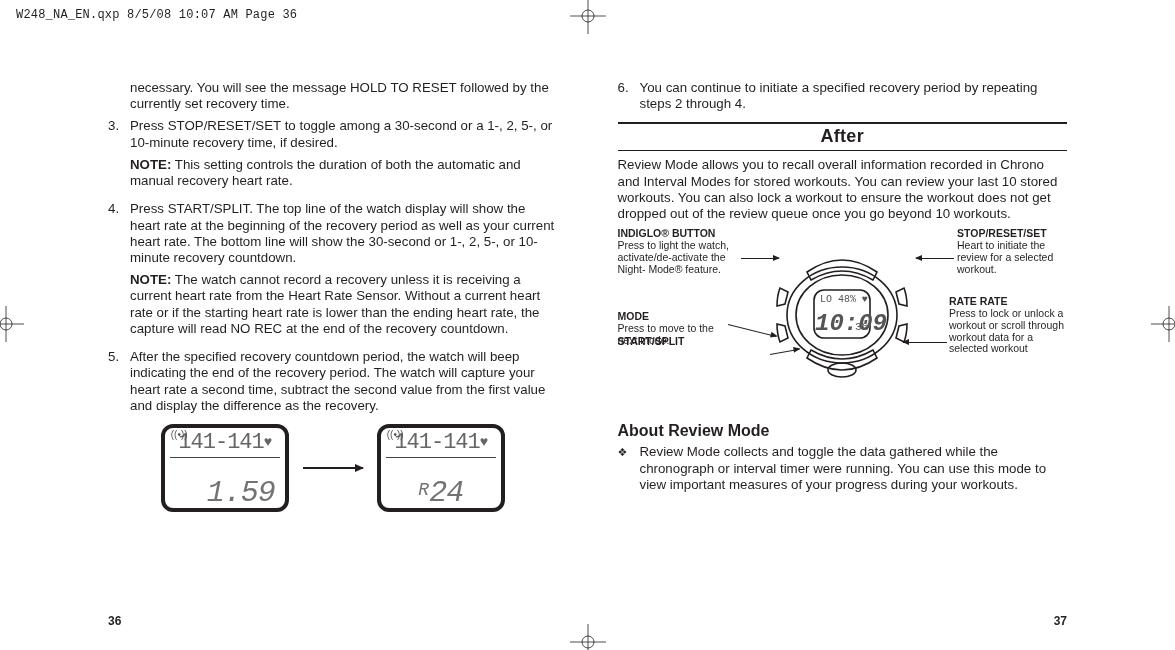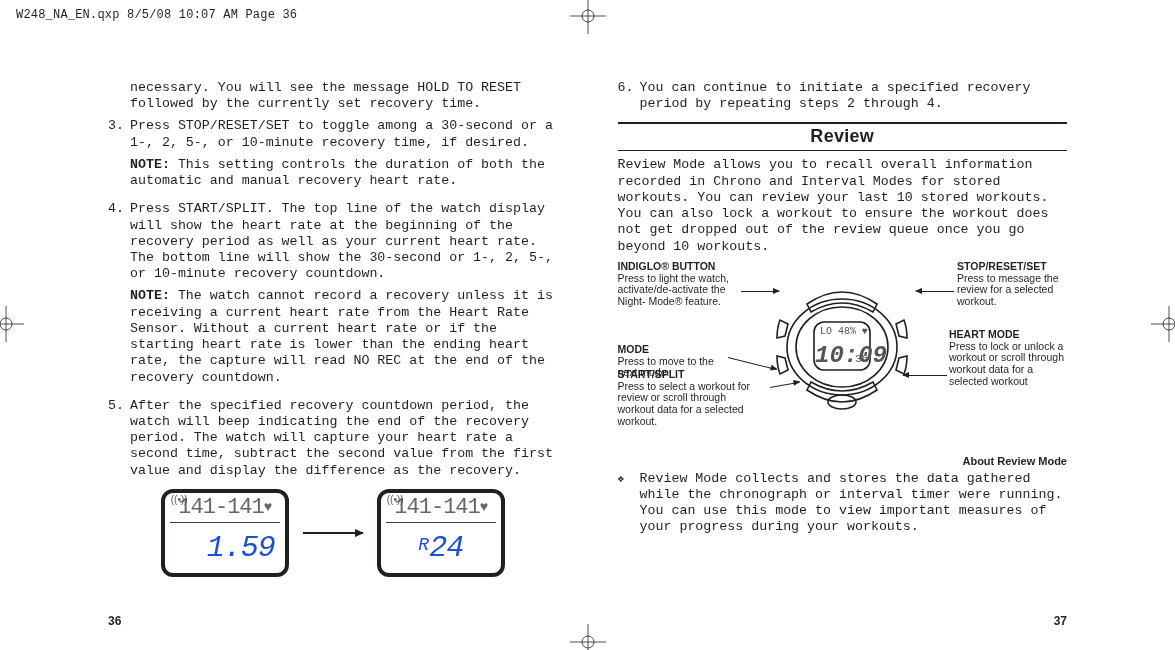--- a/index.html
+++ b/index.html
@@ -28,43 +28,42 @@
     right: 0;
     bottom: 0;
     display: flex;
   }
   .page {
     width: 50%;
     box-sizing: border-box;
   }
   .page.left { padding: 0 30px 0 108px; }
   .page.right { padding: 0 108px 0 30px; }
-  p, li { font-size: 13.3px; line-height: 1.22; margin: 0 0 6px 0; font-family: Liberation Mono, monospace; }
+  p, li { font-size: 13.3px; line-height: 1.22; margin: 0 0 6px 0; }
   .body-indent { margin-left: 22px; }
   ol.numbered { list-style: none; padding: 0; margin: 0; }
   ol.numbered > li { display: flex; margin-bottom: 6px; }
   ol.numbered > li > .num { width: 22px; flex: 0 0 22px; }
   ol.numbered > li > .txt { flex: 1; }
   .note { display: inline; }
   .section-title {
     font-family: "Helvetica Neue", Helvetica, Arial, sans-serif;
     font-weight: bold;
     font-size: 18px;
     text-align: center;
     border-top: 2px solid #231f20;
     border-bottom: 1px solid #231f20;
     padding: 2px 0 3px 0;
     margin: 10px 0 6px 0;
     letter-spacing: 0.3px;
   }
   .sub-title {
     font-weight: bold;
-    font-size: 11px;
+    font-size: 16px;
     margin: 14px 0 4px 0;
-    text-align: right;
   }
   .bullets { list-style: none; padding: 0; margin: 0; }
   .bullets > li { display: flex; margin-bottom: 6px; }
   .bullets > li > .sym { width: 22px; flex: 0 0 22px; font-size: 11px; line-height: 1.5; }
   .bullets > li > .txt { flex: 1; }
 
   .folio {
     position: absolute;
     bottom: 22px;
     font-weight: bold;
@@ -103,23 +102,23 @@
     letter-spacing: -1px;
     color:#666;
     margin-top:2px;
     display:flex;
     align-items:center;
   }
   .lcd-bot {
     font-family: "DS-Digital", "Courier New", monospace;
     font-size: 30px;
     letter-spacing: -1px;
-    color:#1d4ed8;
+    color:#737373;
     line-height:1;
-    margin-top:8px;
+    margin-top:18px;
     position:relative;
   }
   .lcd-bot .pre { font-size: 18px; vertical-align: 6px; margin-right:1px; font-style: italic;}
   .heart-mini { font-size: 14px; color:#666; }
   .hrule-mid { width: 92%; height: 1.5px; background:#444; margin: 2px 0; }
   .antenna { position:absolute; top:1px; left:6px; font-size:10px; color:#555;}
   .arrow-long {
     width: 60px; height: 1.6px; background:#231f20; position: relative;
   }
   .arrow-long::after {
@@ -233,44 +232,43 @@
   </div>
 
   <div class="page right">
     <ol class="numbered">
       <li>
         <span class="num">6.</span>
         <span class="txt">You can continue to initiate a specified recovery period by repeating steps 2 through 4.</span>
       </li>
     </ol>
 
-    <div class="section-title">Review</div>
+    <div class="section-title">After</div>
     <p>Review Mode allows you to recall overall information recorded in Chrono and Interval Modes for stored workouts. You can review your last 10 stored workouts. You can also lock a workout to ensure the workout does not get dropped out of the review queue once you go beyond 10 workouts.</p>
 
     <div class="diagram">
 
       <div class="callout" style="left:0; top:0; width:120px;">
         <div class="head">INDIGLO® BUTTON</div>
         <div>Press to light the watch, activate/de-activate the Night- Mode® feature.</div>
       </div>
       <div class="callout" style="left:0; top:83px; width:110px;">
         <div class="head">MODE</div>
         <div>Press to move to the next mode.</div>
       </div>
       <div class="callout" style="left:0; top:108px; width:160px;">
         <div class="head">START/SPLIT</div>
-        <div>Press to select a workout for review or scroll through workout data for a selected workout.</div>
       </div>
 
       <div class="callout" style="right:0; top:0; width:110px;">
         <div class="head">STOP/RESET/SET</div>
-        <div>Press to message the review for a selected workout.</div>
+        <div>Heart to initiate the review for a selected workout.</div>
       </div>
       <div class="callout" style="right:0; top:68px; width:118px;">
-        <div class="head">HEART MODE</div>
+        <div class="head">RATE RATE</div>
         <div>Press to lock or unlock a workout or scroll through workout data for a selected workout</div>
       </div>
 
       <div class="lead arrow-r" style="left:123px; top:30px; width:38px;"></div>
       <div class="lead arrow-r" style="left:110px; top:96px; width:50px; transform: rotate(14deg); transform-origin:left center;"></div>
       <div class="lead arrow-r" style="left:152px; top:126px; width:30px; transform: rotate(-10deg); transform-origin:left center;"></div>
       <div class="lead arrow-l" style="right:113px; top:30px; width:38px;"></div>
       <div class="lead arrow-l" style="right:120px; top:114px; width:44px;"></div>
 
       <svg class="watch-svg" width="150" height="150" viewBox="0 0 150 150">
@@ -290,20 +288,20 @@
         <text x="48" y="90" font-family="Courier New,monospace" font-size="24" fill="#555" font-weight="bold" font-style="italic"><tspan>10:09</tspan></text>
         <text x="88" y="90" font-family="Courier New,monospace" font-size="11" fill="#555"><tspan>36</tspan></text>
         <text x="99" y="90" font-family="Courier New,monospace" font-size="8" fill="#555"><tspan>P</tspan></text>
       </svg>
     </div>
 
     <div class="sub-title">About Review Mode</div>
     <ul class="bullets">
       <li>
         <span class="sym">❖</span>
-        <span class="txt">Review Mode collects and stores the data gathered while the chronograph or interval timer were running. You can use this mode to view important measures of your progress during your workouts.</span>
+        <span class="txt">Review Mode collects and toggle the data gathered while the chronograph or interval timer were running. You can use this mode to view important measures of your progress during your workouts.</span>
       </li>
     </ul>
   </div>
 </div>
 
 <div class="folio left">36</div>
 <div class="folio right">37</div>
 
 </body></html>

